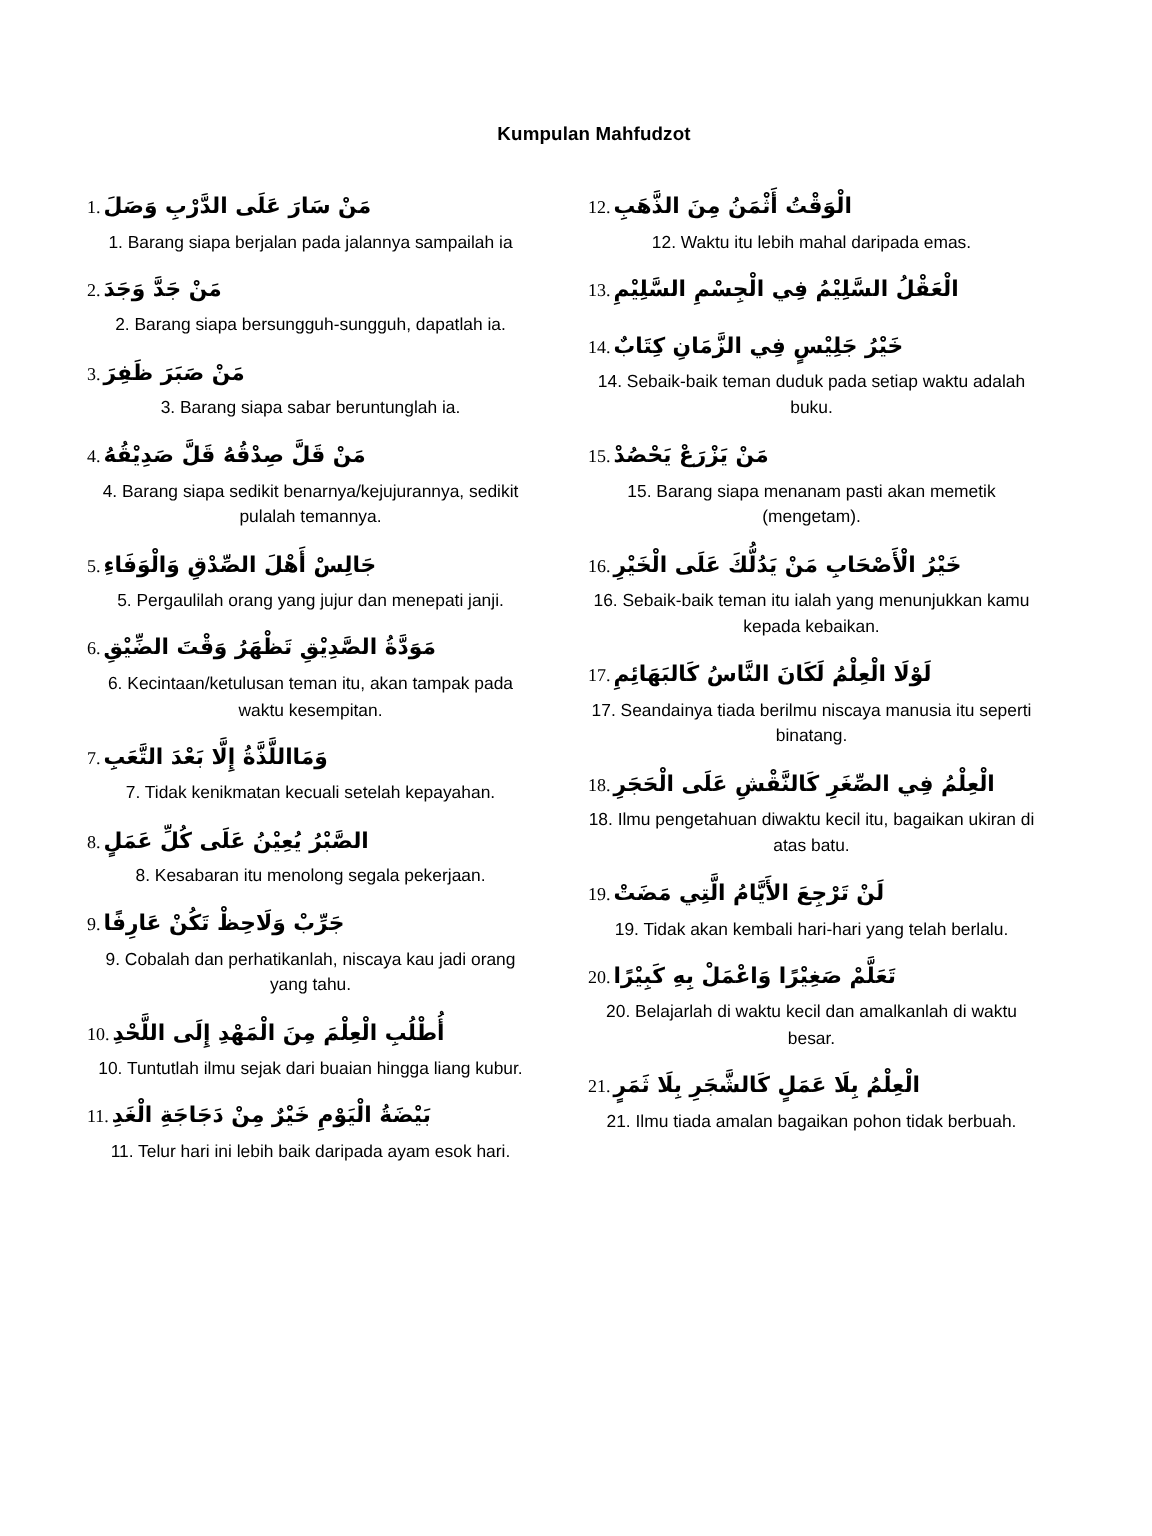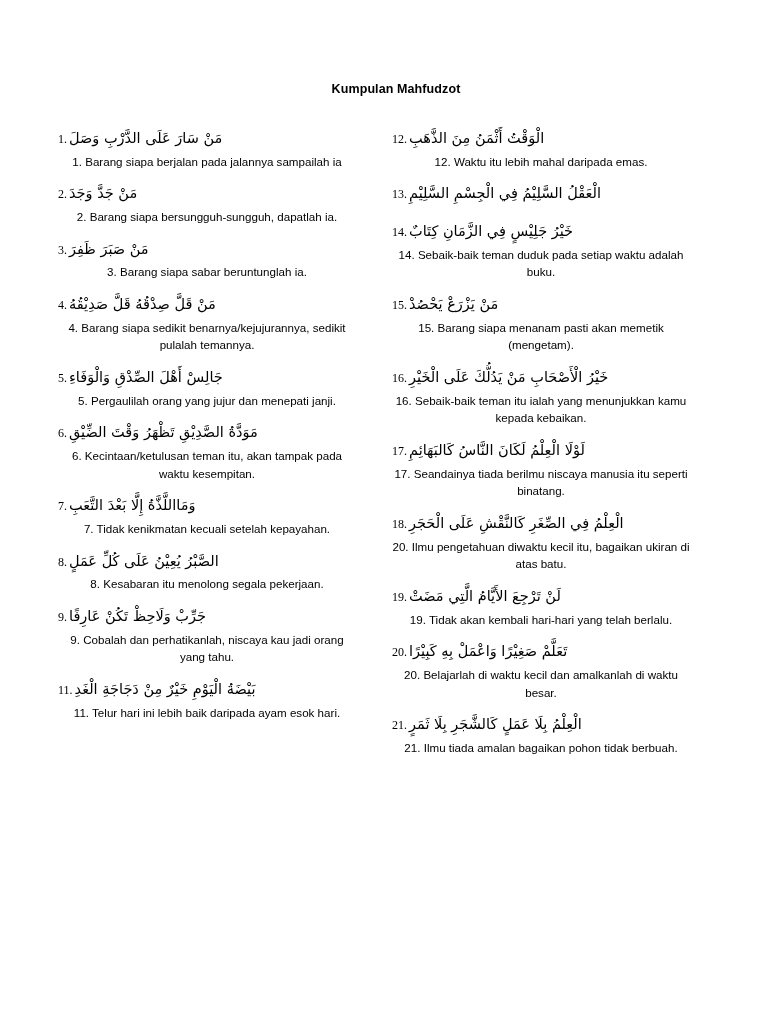--- a/index.html
+++ b/index.html
@@ -55,20 +55,21 @@
     white-space: nowrap;
     margin-right: 2px;
   }
   .ar-text {
     direction: rtl;
     unicode-bidi: bidi-override;
     font-family: "DejaVu Sans", sans-serif;
     font-size: 14.5px;
     line-height: 1.5;
     white-space: nowrap;
+    font-weight: bold;
   }
   .id-text {
     font-size: 11.6px;
     line-height: 1.52;
     font-family: "Liberation Sans", sans-serif;
     text-align: center;
   }
 </style>
 </head>
 <body>
@@ -146,20 +147,27 @@
       </div>
 
       <div class="entry">
         <div class="arabic-line">
           <span class="ar-num">9.</span>
           <span class="ar-text">جَرِّبْ وَلَاحِظْ تَكُنْ عَارِفًا</span>
         </div>
         <div class="id-text">9. Cobalah dan perhatikanlah, niscaya kau jadi orang yang tahu.</div>
       </div>
 
+      <div class="entry">
+        <div class="arabic-line">
+          <span class="ar-num">10.</span>
+          <span class="ar-text">أُطْلُبِ الْعِلْمَ مِنَ الْمَهْدِ إِلَى اللَّحْدِ</span>
+        </div>
+        <div class="id-text">10. Tuntutlah ilmu sejak dari buaian hingga liang kubur.</div>
+      </div>
 
       <div class="entry">
         <div class="arabic-line">
           <span class="ar-num">11.</span>
           <span class="ar-text">بَيْضَةُ الْيَوْمِ خَيْرٌ مِنْ دَجَاجَةِ الْغَدِ</span>
         </div>
         <div class="id-text">11. Telur hari ini lebih baik daripada ayam esok hari.</div>
       </div>
 
     </div>
@@ -211,21 +219,21 @@
           <span class="ar-text">لَوْلَا الْعِلْمُ لَكَانَ النَّاسُ كَالبَهَائِمِ</span>
         </div>
         <div class="id-text">17. Seandainya tiada berilmu niscaya manusia itu seperti binatang.</div>
       </div>
 
       <div class="entry">
         <div class="arabic-line">
           <span class="ar-num">18.</span>
           <span class="ar-text">الْعِلْمُ فِي الصِّغَرِ كَالنَّقْشِ عَلَى الْحَجَرِ</span>
         </div>
-        <div class="id-text">20. Ilmu pengetahuan diwaktu kecil itu, bagaikan ukiran di atas batu.</div>
+        <div class="id-text">18. Ilmu pengetahuan diwaktu kecil itu, bagaikan ukiran di atas batu.</div>
       </div>
 
       <div class="entry">
         <div class="arabic-line">
           <span class="ar-num">19.</span>
           <span class="ar-text">لَنْ تَرْجِعَ الأَيَّامُ الَّتِي مَضَتْ</span>
         </div>
         <div class="id-text">19. Tidak akan kembali hari-hari yang telah berlalu.</div>
       </div>
 

